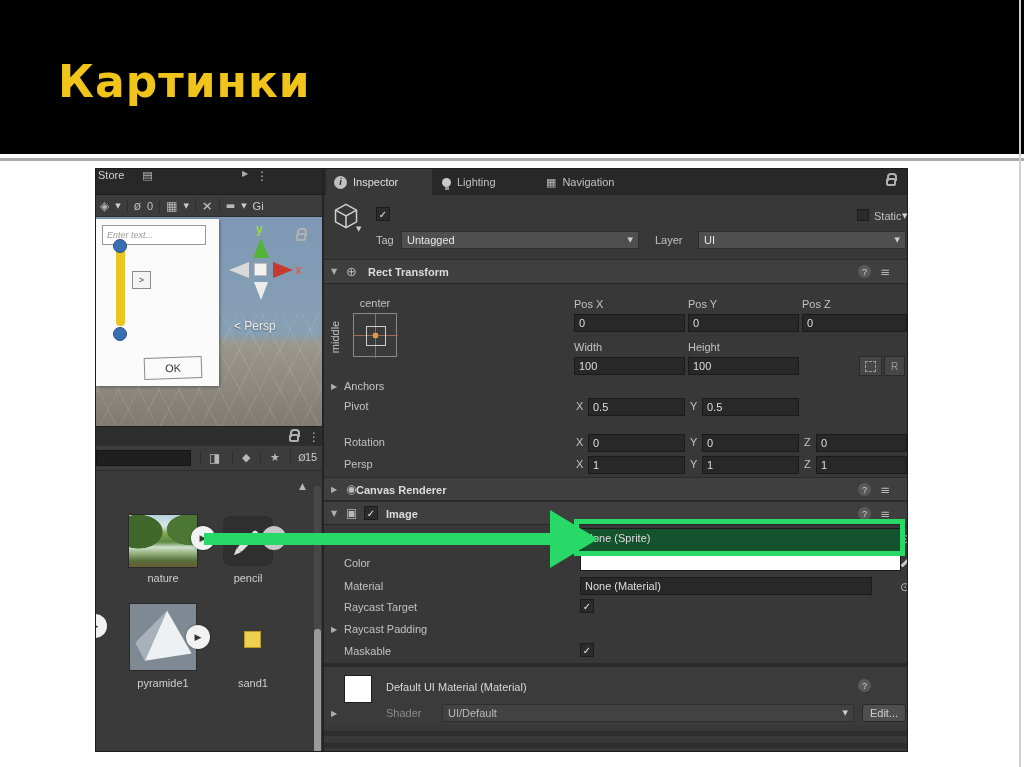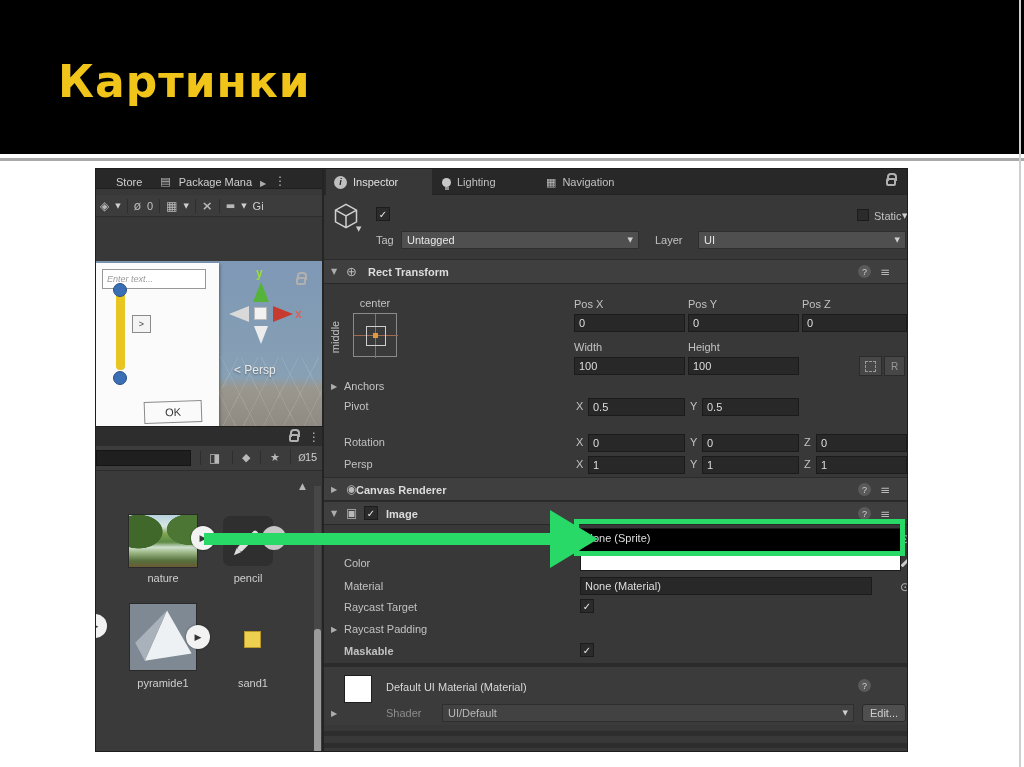--- a/index.html
+++ b/index.html
@@ -66,21 +66,21 @@
 </head>
 <body>
 
 <div class="abs banner"></div>
 <div class="abs slide-title">Картинки</div>
 <div class="abs rule"></div>
 <div class="abs slide-edge"></div>
 
 <div class="abs editor">
 
-  <div class="abs" style="left:0;top:0;width:227px;height:20px;background:#282828;border-bottom:1px solid #1f1f1f;display:flex;align-items:flex-end;gap:8px;padding:0 20px;overflow:hidden;">
+  <div class="abs" style="left:0;top:0;width:227px;height:26px;background:#282828;border-bottom:1px solid #1f1f1f;display:flex;align-items:flex-start;gap:8px;padding:0 2px;overflow:hidden;">
     <span class="lbl" style="color:#cfcfcf;">Store</span>
     <span class="g" style="margin-left:10px;font-size:11px;">▤</span>
     <span class="lbl" style="color:#cfcfcf;white-space:nowrap;margin-top:24px;">Package Mana</span>
     <span class="fold">▶</span>
     <span class="g" style="font-size:12px;">⋮</span>
   </div>
   <div class="abs" style="left:0;top:26px;width:227px;height:22px;background:#3c3c3c;border-bottom:1px solid #2d2d2d;display:flex;align-items:center;padding:0 4px;gap:6px;overflow:hidden;">
     <span class="g" style="font-size:12px;">◈</span>
     <span class="dar">▼</span>
     <span style="width:1px;height:14px;background:#2e2e2e;"></span>
@@ -91,21 +91,21 @@
     <span class="dar">▼</span>
     <span style="width:1px;height:14px;background:#2e2e2e;"></span>
     <span class="g" style="font-size:13px;font-weight:bold;">×</span>
     <span style="width:1px;height:14px;background:#2e2e2e;"></span>
     <span class="g" style="font-size:10px;">▬</span>
     <span class="dar">▼</span>
     <span class="lbl" style="color:#cfcfcf;">Gi</span>
   </div>
 
   <div class="abs" style="left:0;top:48px;width:227px;height:264px;overflow:hidden;
-              background:linear-gradient(180deg,#7e98b6 0%,#87a0b4 44%,#9a978f 48%,#8f8b83 62%,#6b675f 100%);margin-top:44px;">
+              background:linear-gradient(180deg,#7e98b6 0%,#87a0b4 44%,#9a978f 48%,#8f8b83 62%,#6b675f 100%);">
     <div class="abs" style="left:0;top:96px;width:227px;height:113px;
                 background:repeating-linear-gradient(63deg,rgba(255,255,255,.10) 0 1px,transparent 1px 18px),
                            repeating-linear-gradient(117deg,rgba(255,255,255,.10) 0 1px,transparent 1px 18px);"></div>
 
     <div class="abs" style="left:0;top:2px;width:123px;height:167px;background:#fbfbfb;box-shadow:1px 1px 3px rgba(0,0,0,.35);">
       <input class="abs scene-txt" style="left: 6px; top: 6px; width: 104px; height: 20px; background: rgb(255, 255, 255); border: 1px solid rgb(153, 153, 153); padding: 0px 4px;" placeholder="Enter text...">
       <div class="abs" style="left:20px;top:27px;width:9px;height:80px;background:#e8c520;border-radius:4px;"></div>
       <div class="abs" style="left:17px;top:20px;width:14px;height:14px;border-radius:50%;background:#3a6fb5;border:1px solid #2a4f85;"></div>
       <div class="abs" style="left:36px;top:52px;width:19px;height:18px;background:#f4f4f4;border:1px solid #8a8a8a;
                   font-size:9px;color:#444;display:flex;align-items:center;justify-content:center;">&gt;</div>
@@ -290,42 +290,42 @@
     <div class="abs chdr" style="left:0;top:332px;width:585px;height:24px;"></div>
     <span class="abs fold" style="left:7px;top:340px;">▼</span>
     <span class="abs g" style="left:22px;top:337px;font-size:12px;">▣</span>
     <div class="abs cb" style="left:40px;top:337px;">✓</div>
     <span class="abs chdr-title" style="left:62px;top:339px;">Image</span>
     <span class="abs help" style="left:534px;top:338px;">?</span>
     <span class="abs g" style="left:556px;top:338px;font-size:12px;">≡</span>
     <span class="abs g" style="left:578px;top:338px;font-size:12px;">⋮</span>
 
     <span class="abs lbl" style="left:20px;top:364px;">Source Image</span>
-    <div class="abs fld" style="left:256px;top:359px;width:321px;height:35px;background:#000000;line-height:19px;">
+    <div class="abs fld" style="left:256px;top:359px;width:321px;height:35px;background:#14532d;line-height:19px;">
       <span>None (Sprite)</span>
     </div>
     <span class="abs g" style="left:576px;top:363px;font-size:12px;">⊙</span>
 
     <span class="abs lbl" style="left:20px;top:388px;">Color</span>
     <div class="abs" style="left:256px;top:385px;width:321px;height:17px;background:#fff;border:1px solid #1b1b1b;"></div>
     <span class="abs edrop" style="left:576px;top:392px;"></span>
 
     <span class="abs lbl" style="left:20px;top:411px;">Material</span>
     <div class="abs fld" style="left:256px;top:408px;width:292px;height:18px;">
       <span>None (Material)</span>
     </div>
     <span class="abs g" style="left:576px;top:411px;font-size:12px;">⊙</span>
 
     <span class="abs lbl" style="left:20px;top:432px;">Raycast Target</span>
     <div class="abs cb" style="left:256px;top:430px;">✓</div>
 
     <span class="abs fold" style="left:7px;top:456px;">▶</span>
     <span class="abs lbl" style="left:20px;top:454px;">Raycast Padding</span>
 
-    <span class="abs lbl" style="left:20px;top:476px;font-weight:bold;">Maskable</span>
+    <span class="abs lbl" style="left:20px;top:476px;">Maskable</span>
     <div class="abs cb" style="left:256px;top:474px;">✓</div>
 
     <div class="abs" style="left:0;top:494px;width:585px;height:4px;background:#2b2b2b;"></div>
     <div class="abs" style="left:0;top:498px;width:585px;height:58px;background:#3b3b3b;"></div>
     <div class="abs" style="left:20px;top:506px;width:28px;height:28px;background:#fff;border:1px solid #1f1f1f;"></div>
     <span class="abs lbl" style="left:62px;top:512px;color:#d8d8d8;">Default UI Material (Material)</span>
     <span class="abs help" style="left:534px;top:510px;">?</span>
     <span class="abs g" style="left:578px;top:510px;font-size:12px;">⋮</span>
     <span class="abs fold" style="left:7px;top:540px;">▶</span>
     <span class="abs lbl" style="left:62px;top:538px;color:#8d8d8d;">Shader</span>

